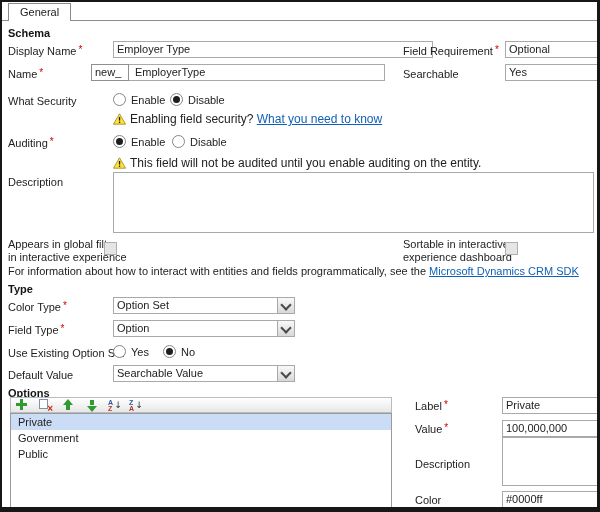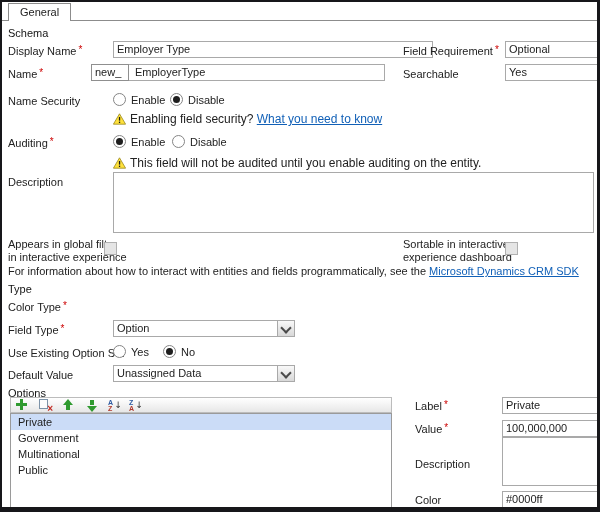--- a/index.html
+++ b/index.html
@@ -7,21 +7,21 @@
     position:relative; width:600px; height:512px; background:#fff; overflow:hidden;
     font-family:"Liberation Sans", sans-serif; color:#222;
   }
   .frame { position:absolute; inset:0; border:2px solid #17171a; border-right-width:3px; border-bottom-width:5px; pointer-events:none; z-index:60; }
   
   .tabline { position:absolute; left:0; top:20px; width:600px; height:1px; background:#8c8c8c; z-index:1; }
   .tab { position:absolute; left:8px; top:3px; height:18px; padding:0 11px; background:#fff;
          border:1px solid #8c8c8c; border-bottom:none; font-size:11px; line-height:17px; z-index:2; box-sizing:border-box; }
   
   .lbl { position:absolute; font-size:11px; color:#222; white-space:nowrap; line-height:13px; }
-  .hdr { font-weight:normal; color:#141414; }
+  .hdr { font-weight:bold; color:#141414; }
   .req { color:#c00; font-size:10px; margin-left:2px; position:relative; top:-2px; }
   a.link { color:#1160b7; text-decoration:underline; cursor:pointer; }
   
   .inp { position:absolute; box-sizing:border-box; background:#fff; border:1px solid #a9a9a9;
          font-size:11px; color:#222; line-height:15px; height:17px; padding:0 3px; overflow:hidden; white-space:nowrap; }
   .ta  { white-space:normal; }
   .sel { padding-right:18px; }
   .sel-btn { position:absolute; right:0; top:0; bottom:0; width:16px; background:linear-gradient(#f9f9f9,#d8d8d8); border-left:1px solid #a9a9a9; }
   .chev { position:absolute; left:4px; top:3px; width:6px; height:6px; border-right:2px solid #4a4a4a; border-bottom:2px solid #4a4a4a; transform:rotate(45deg); }
   .prefix { z-index:3; border-color:#8f8f8f; }
@@ -70,21 +70,21 @@
   <div class="lbl" style="left:403px;top:45px"><span>Field Requirement</span><span class="req">*</span></div>
   <div class="inp" style="left:505px;top:41px;width:110px">Optional</div>
 
   <div class="lbl" style="left:8px;top:68px"><span>Name</span><span class="req">*</span></div>
   <div class="inp" style="left:113px;top:64px;width:272px;padding-left:21px">EmployerType</div>
   <div class="inp prefix" style="left:91px;top:64px;width:38px">new_</div>
 
   <div class="lbl" style="left:403px;top:68px">Searchable</div>
   <div class="inp" style="left:505px;top:64px;width:110px">Yes</div>
 
-  <div class="lbl" style="left:8px;top:95px">Name Security</div>
+  <div class="lbl" style="left:8px;top:95px">What Security</div>
   <div class="radio-item" style="left:113px;top:93px">
       <span class="radio"></span>
       <span>Enable</span>
     </div>
   <div class="radio-item" style="left:170px;top:93px">
       <span class="radio on"></span>
       <span>Disable</span>
     </div>
 
   <span class="warn" style="left:113px;top:111px"><svg width="13" height="12" viewBox="0 0 13 12">
@@ -118,38 +118,41 @@
   <span class="checkbox" style="left:104px;top:242px"></span>
 
   <div class="lbl" style="left:403px;top:238px"><span>Sortable in interactive</span><br><span>experience dashboard</span></div>
   <span class="checkbox" style="left:505px;top:242px"></span>
 
   <div class="lbl" style="left:8px;top:265px"><span>For information about how to interact with entities and fields programmatically, see the </span><a class="link">Microsoft Dynamics CRM SDK</a></div>
 
   <div class="lbl hdr" style="left:8px;top:283px">Type</div>
 
   <div class="lbl" style="left:8px;top:301px"><span>Color Type</span><span class="req">*</span></div>
+  <div class="inp sel" style="left:113px;top:297px;width:182px"><span>Option Set</span><span class="sel-btn">
+        <i class="chev"></i>
+      </span></div>
 
   <div class="lbl" style="left:8px;top:324px"><span>Field Type</span><span class="req">*</span></div>
   <div class="inp sel" style="left:113px;top:320px;width:182px"><span>Option</span><span class="sel-btn">
         <i class="chev"></i>
       </span></div>
 
   <div class="lbl" style="left:8px;top:347px">Use Existing Option Set</div>
   <div class="radio-item" style="left:113px;top:345px">
       <span class="radio"></span>
       <span>Yes</span>
     </div>
   <div class="radio-item" style="left:163px;top:345px">
       <span class="radio on"></span>
       <span>No</span>
     </div>
 
   <div class="lbl" style="left:8px;top:369px">Default Value</div>
-  <div class="inp sel" style="left:113px;top:365px;width:182px"><span>Unassigned Data</span><span class="sel-btn">
+  <div class="inp sel" style="left:113px;top:365px;width:182px"><span>Searchable Value</span><span class="sel-btn">
         <i class="chev"></i>
       </span></div>
 
   <div class="lbl hdr" style="left:8px;top:387px">Options</div>
 
   <div class="toolbar">
     <span class="tbi ic-plus" style="left:4px"></span>
     <span class="tbi ic-del" style="left:27px">
         <i class="pg"></i>
         <b class="x">×</b>
@@ -164,21 +167,20 @@
     <span class="tbi ic-sort" style="left:117px">
         <b class="t">Z</b>
         <b class="b">A</b>
         <i class="ar">↓</i>
       </span>
   </div>
 
   <div class="listbox">
     <div class="opt-row selected">Private</div>
     <div class="opt-row">Government</div>
-    <div class="opt-row">Multinational</div>
     <div class="opt-row">Public</div>
   </div>
 
   <div class="lbl" style="left:415px;top:400px"><span>Label</span><span class="req">*</span></div>
   <div class="inp" style="left:502px;top:397px;width:106px">Private</div>
 
   <div class="lbl" style="left:415px;top:423px"><span>Value</span><span class="req">*</span></div>
   <div class="inp" style="left:502px;top:420px;width:106px">100,000,000</div>
 
   <div class="lbl" style="left:415px;top:458px">Description</div>

